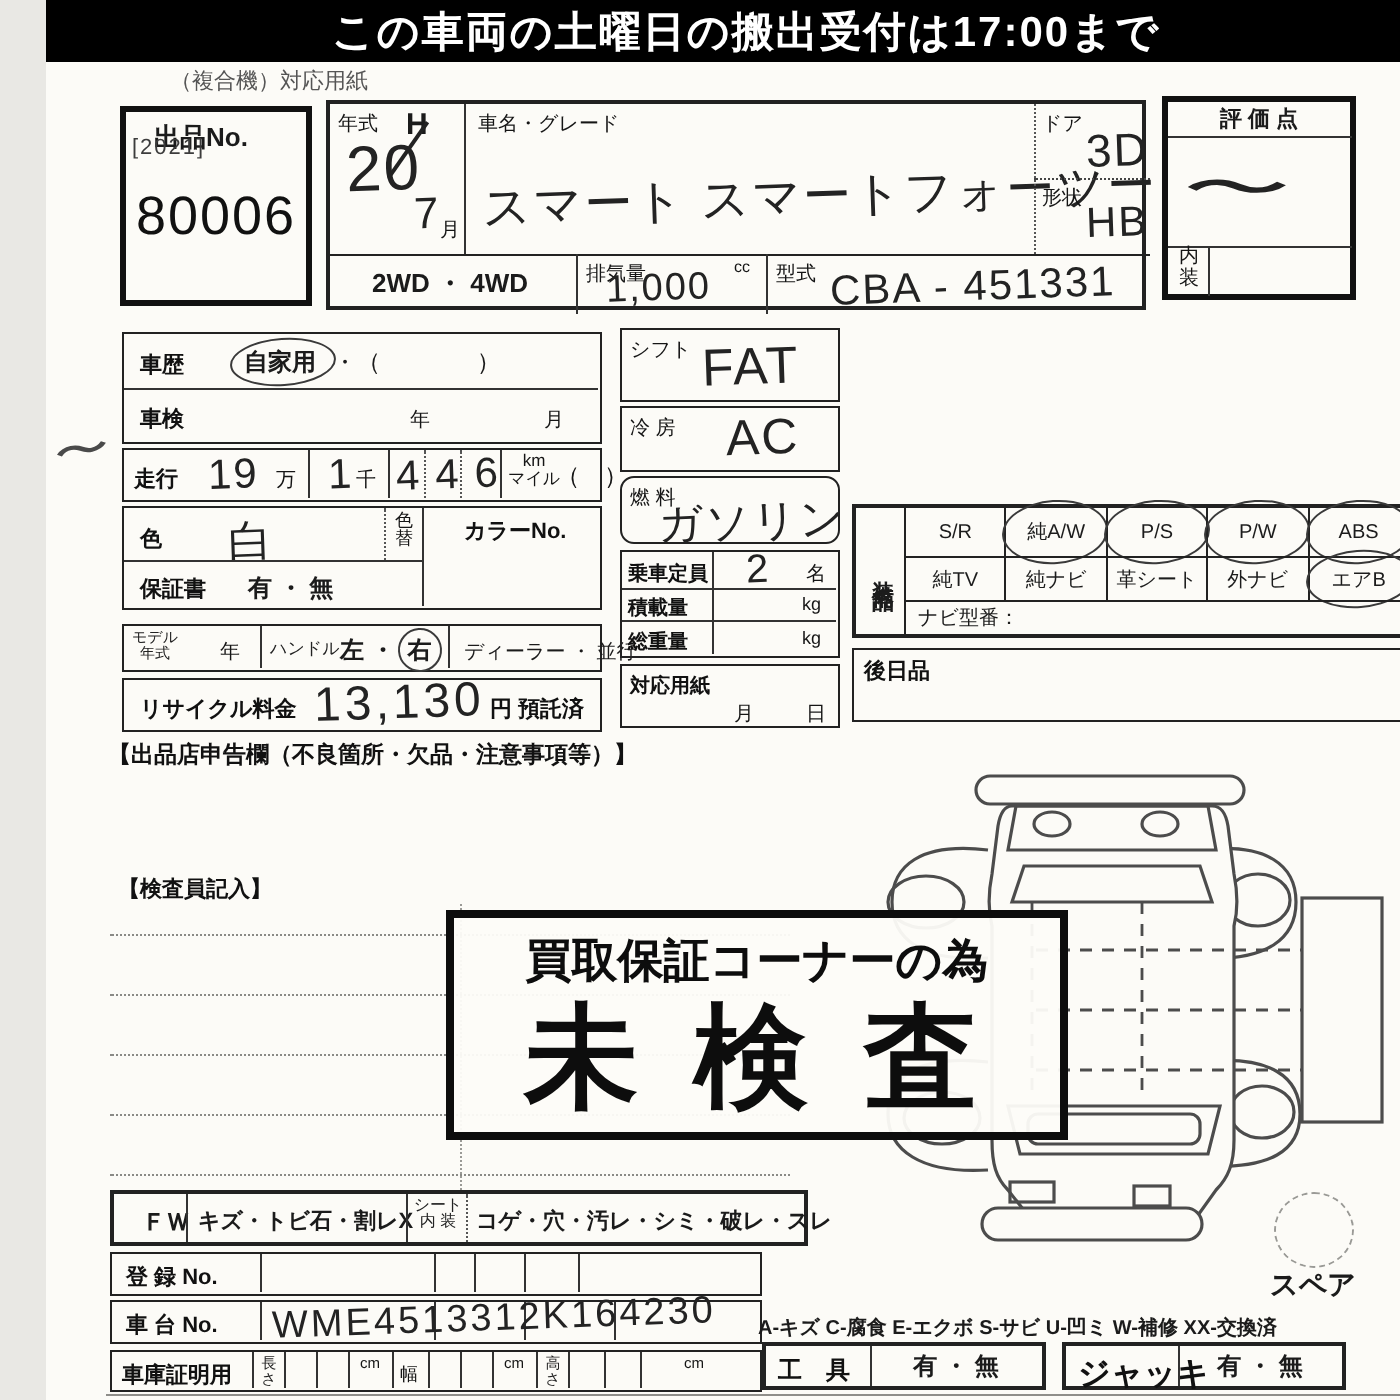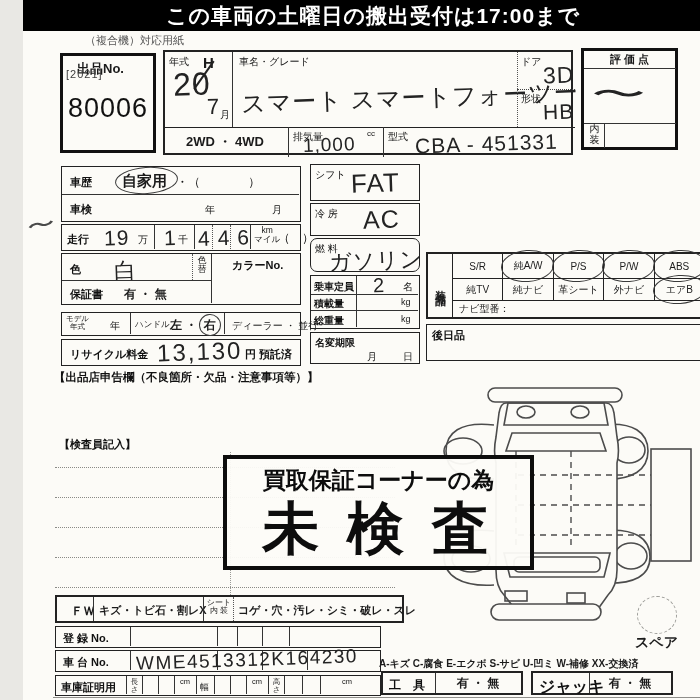--- a/index.html
+++ b/index.html
@@ -85,21 +85,21 @@
     <div class="hline" style="left:0;top:72px;width:92px;"></div>
     <div class="vline" style="left:20px;top:72px;height:25px;"></div>
     <div class="a lbl stack" style="left:4px;top:73px;width:13px;white-space:normal;font-size:10px;">内装</div>
   </div>
 
   <div class="a" style="left:8px;top:212px;font-size:20px;color:#4a4a4a;transform:rotate(-12deg) scaleX(1.4);">〜</div>
 
   <div class="a b" style="left:38px;top:166px;width:240px;height:56px;">
     <div class="a lbl-b" style="left:8px;top:8px;">車歴</div>
     <div class="a" style="left:55px;top:5px;">
-      <span class="print" style="position:relative;font-size:15px;font-weight:bold;padding:1px 5px;">
+      <span class="print" style="position:relative;font-size:12px;font-weight:bold;padding:1px 5px;">
         <i class="oval"></i>
         <span>自家用</span>
       </span>
       <span class="print" style="font-size:12px;">・（　　　　）</span>
     </div>
     <div class="hline" style="left:0;top:27px;width:237px;"></div>
     <div class="a lbl-b" style="left:8px;top:35px;">車検</div>
     <div class="a lbl" style="left:143px;top:36px;">年</div>
     <div class="a lbl" style="left:210px;top:36px;">月</div>
   </div>
@@ -177,21 +177,21 @@
     <div class="a hand" style="left:62px;top:-2px;font-size:20px;">2</div>
     <div class="a lbl" style="left:92px;top:4px;">名</div>
     <div class="hline" style="left:0;top:18px;width:107px;"></div>
     <div class="a lbl-b" style="left:3px;top:21px;font-size:10px;">積載量</div>
     <div class="a lbl" style="left:90px;top:21px;font-size:9px;">kg</div>
     <div class="hline" style="left:0;top:34px;width:107px;"></div>
     <div class="a lbl-b" style="left:3px;top:38px;font-size:10px;">総重量</div>
     <div class="a lbl" style="left:90px;top:38px;font-size:9px;">kg</div>
   </div>
   <div class="a b" style="left:287px;top:332px;width:110px;height:32px;">
-    <div class="a lbl-b" style="left:4px;top:3px;font-size:10px;">名変期限</div>
+    <div class="a lbl-b" style="left:4px;top:3px;font-size:10px;">対応用紙</div>
     <div class="a lbl" style="left:56px;top:17px;">月</div>
     <div class="a lbl" style="left:92px;top:17px;">日</div>
   </div>
 
 
   <div class="a b eqgrid" style="left:403px;top:252px;width:280px;height:67px;border-width:2px;">
     <div class="eq first r1" style="grid-row:1/4;writing-mode:vertical-rl;text-orientation:upright;font-size:11px;font-weight:bold;letter-spacing:3px;">装備品</div>
     <div class="eq r1">
         <span>S/R</span>
       </div>

